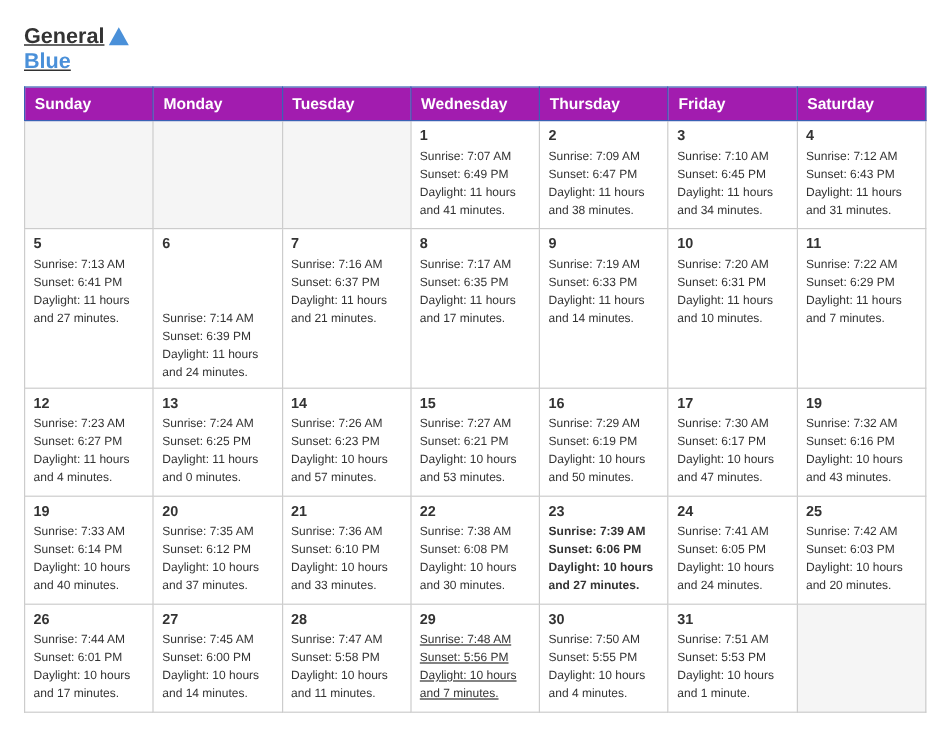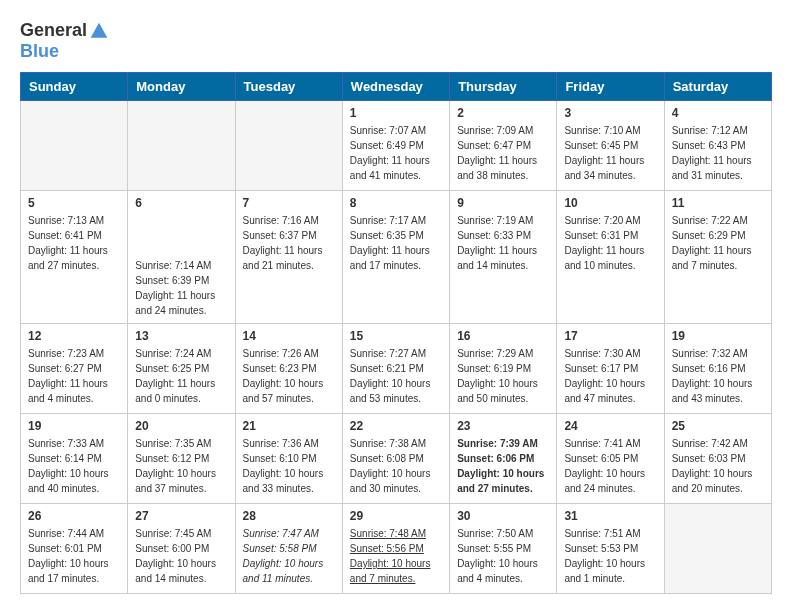--- a/index.html
+++ b/index.html
@@ -8,20 +8,21 @@
       background: #fff;
       width: 792px;
       min-height: 612px;
       padding: 20px;
     }
     .header {
       display: flex;
       justify-content: space-between;
       align-items: flex-end;
       margin-bottom: 10px;
+      text-decoration: underline;
     }
     .logo {
       display: flex;
       flex-direction: column;
       align-items: flex-start;
     }
     .logo-text {
       display: flex;
       align-items: center;
     }
@@ -51,21 +52,21 @@
     .location {
       font-size: 14px;
       color: #555;
     }
     .calendar {
       width: 100%;
       border-collapse: collapse;
       border: 1px solid #ccc;
     }
     .calendar th {
-      background-color: #0369a1;
+      background-color: #a21caf;
       color: #fff;
       text-align: left;
       padding: 6px 8px;
       font-size: 13px;
       font-weight: bold;
       border: 1px solid #3a62b4;
     }
     .calendar td {
       vertical-align: top;
       padding: 5px 7px;
@@ -320,21 +321,21 @@
         </td>
         <td>
           <span class="day-num">27</span>
           <div class="day-info" style="white-space: pre-line;">Sunrise: 7:45 AM
 Sunset: 6:00 PM
 Daylight: 10 hours
 and 14 minutes.</div>
         </td>
         <td>
           <span class="day-num">28</span>
-          <div class="day-info" style="white-space: pre-line; font-style: italic;">Sunrise: 7:47 AM
+          <div class="day-info" style="white-space: pre-line;">Sunrise: 7:47 AM
 Sunset: 5:58 PM
 Daylight: 10 hours
 and 11 minutes.</div>
         </td>
         <td>
           <span class="day-num">29</span>
           <div class="day-info" style="white-space: pre-line; text-decoration: underline;">Sunrise: 7:48 AM
 Sunset: 5:56 PM
 Daylight: 10 hours
 and 7 minutes.</div>

